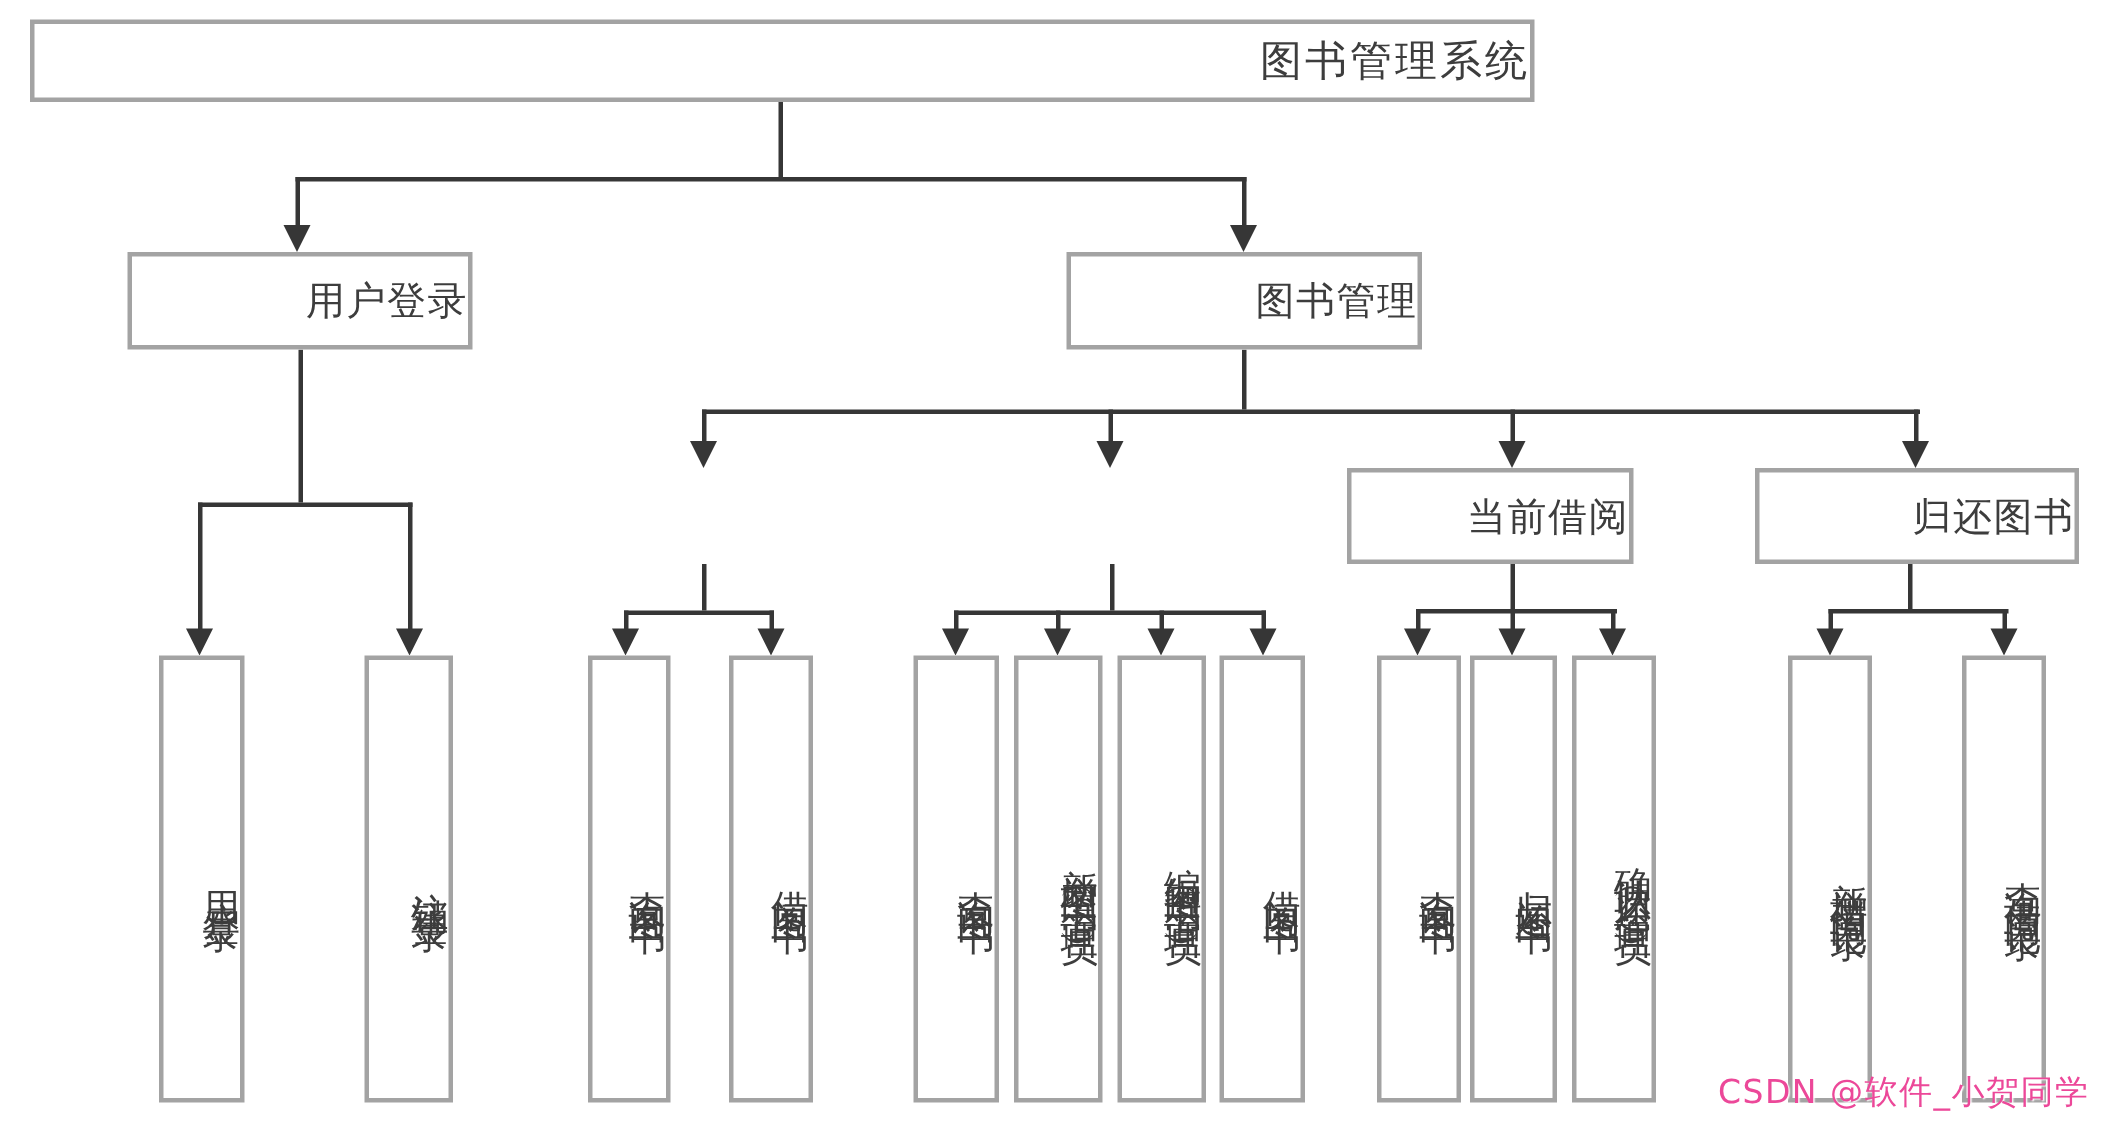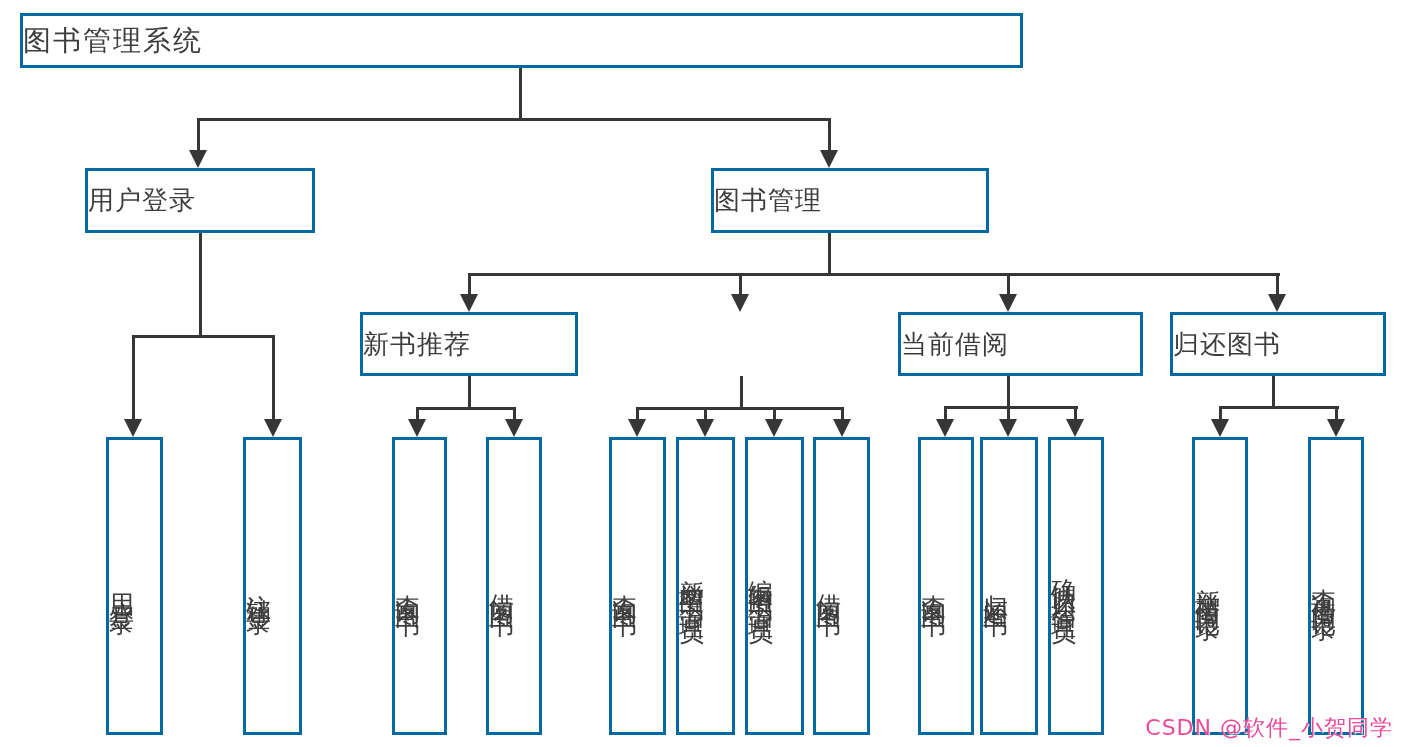--- a/index.html
+++ b/index.html
@@ -7,25 +7,25 @@
     position: relative;
     width: 1405px;
     height: 747px;
     background: #ffffff;
     overflow: hidden;
     font-family: "DejaVu Sans", sans-serif;
   }
   .box {
     position: absolute;
     box-sizing: border-box;
-    border: 3px solid #0369a1;
+    border: 3px solid #a3a3a3;
     background: #ffffff;
     display: flex;
     align-items: center;
-    justify-content: flex-start;
+    justify-content: flex-end;
     color: #3d3d3d;
   }
   .h-label { font-size: 26px; letter-spacing: 1px; white-space: nowrap; }
   .root-label { font-size: 28px; letter-spacing: 2px; }
   .v-box .v-label {
     writing-mode: vertical-rl;
     text-orientation: mixed;
     font-size: 25px;
     line-height: 1;
     letter-spacing: 6px;
@@ -117,28 +117,25 @@
     <div class="arrow" style="left:1327px; top:419px;"></div>
   </div>
 
   <div class="box" style="left:20px; top:13px; width:1003px; height:55px;">
     <span class="root-label">图书管理系统</span>
   </div>
 
   <div class="box" style="left:85px; top:168px; width:230px; height:65px;">
     <span class="h-label">用户登录</span>
   </div>
-  <div class="box" style="left:711px; top:168px; width:278px; height:65px;">
+  <div class="box" style="left:711px; top:168px; width:237px; height:65px;">
     <span class="h-label">图书管理</span>
   </div>
 
-  <div class="box" style="left:360px; top:312px; width:218px; height:64px;">
-    <span class="h-label">新书推荐</span>
-  </div>
-  <div class="box" style="left:898px; top:312px; width:245px; height:64px;">
+  <div class="box" style="left:898px; top:312px; width:191px; height:64px;">
     <span class="h-label">当前借阅</span>
   </div>
   <div class="box" style="left:1170px; top:312px; width:216px; height:64px;">
     <span class="h-label">归还图书</span>
   </div>
 
   <div class="box v-box" style="left:106px; top:437px; width:57px; height:298px;">
     <span class="v-label">用户登录</span>
   </div>
   <div class="box v-box" style="left:243px; top:437px; width:59px; height:298px;">

